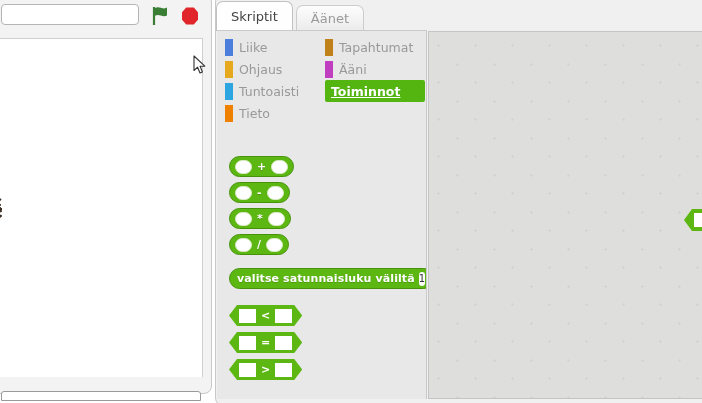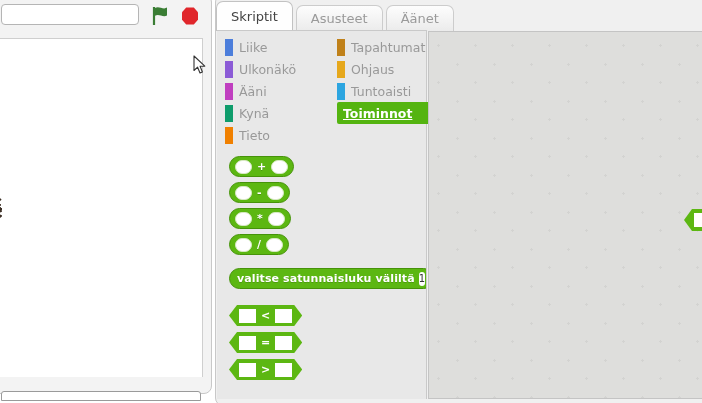--- a/index.html
+++ b/index.html
@@ -162,21 +162,21 @@
     box-sizing: border-box;
   }
   #category-grid {
     position: absolute;
     left: 8px;
     top: 5px;
     width: 200px;
     display: grid;
     grid-template-columns: 100px 100px;
     grid-auto-rows: 22px;
-    column-gap: 12px;
+    column-gap: 0px;
   }
   .cat {
     display: flex;
     align-items: center;
     height: 22px;
     cursor: pointer;
   }
   .cat .swatch {
     width: 8px;
     height: 17px;
@@ -371,59 +371,50 @@
     </svg>
   </div>
 
   <div id="sprite-list-panel"></div>
 </div>
 
 <div id="editor-panel">
 
   <div id="tab-bar">
     <div class="tab active">Skriptit</div>
-    <div class="tab">Asusteet</div>
     <div class="tab">Äänet</div>
   </div>
 
   <div id="palette-pane">
 
     <div id="category-grid">
 
       <div class="cat">
         <span class="swatch" style="background:#4C7EDB"></span>
         <span class="cat-label">Liike</span>
       </div>
       <div class="cat">
         <span class="swatch" style="background:#C0811A"></span>
         <span class="cat-label">Tapahtumat</span>
       </div>
 
       <div class="cat">
-        <span class="swatch" style="background:#8B5BD6"></span>
-        <span class="cat-label">Ulkonäkö</span>
-      </div>
-      <div class="cat">
         <span class="swatch" style="background:#E6A81C"></span>
         <span class="cat-label">Ohjaus</span>
       </div>
 
       <div class="cat">
         <span class="swatch" style="background:#C03FC0"></span>
         <span class="cat-label">Ääni</span>
       </div>
       <div class="cat">
         <span class="swatch" style="background:#2CA5E0"></span>
         <span class="cat-label">Tuntoaisti</span>
       </div>
 
-      <div class="cat">
-        <span class="swatch" style="background:#0E9C6B"></span>
-        <span class="cat-label">Kynä</span>
-      </div>
       <div class="cat selected">
         <span class="swatch" style="background:#54B410"></span>
         <span class="cat-label">Toiminnot</span>
       </div>
 
       <div class="cat">
         <span class="swatch" style="background:#F08000"></span>
         <span class="cat-label">Tieto</span>
       </div>
     </div>

